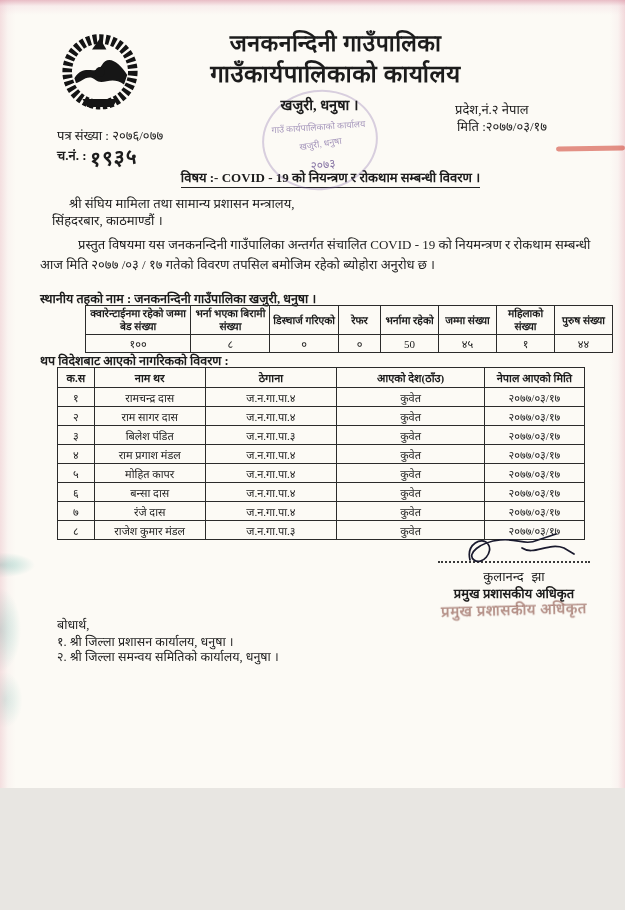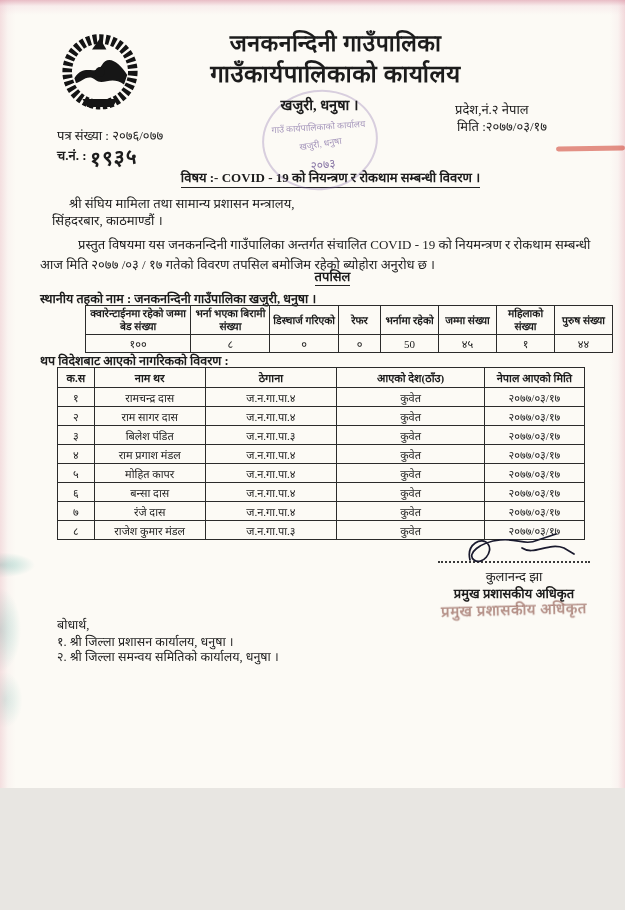--- a/index.html
+++ b/index.html
@@ -49,21 +49,21 @@
   td,th{border:1px solid #2b2b2b;overflow:hidden;}
   .t1{left:57px;top:305px;width:528px;font-size:10.5px;margin-left:28px;}
   .t1 th{padding:1px 2px;line-height:1.25;font-weight:bold;text-align:center;}
   .t1 td{font-size:11px;text-align:center;padding:1px 2px;height:15px;}
   .returnee-caption{left:40px;top:352px;font-size:12.5px;}
   .t2{left:57px;top:367px;width:528px;font-size:11px;}
   .t2 th{padding:2px;font-weight:bold;text-align:center;}
   .t2 td{text-align:center;padding:1px 2px;height:16px;}
   .sig-scribble{left:452px;top:532px;width:125px;height:36px;z-index:2;}
   .sig-dots{left:438px;top:560px;width:152px;border-bottom:2px dotted #3a3a3a;height:1px;}
-  .sig-name{left:428px;top:567px;width:172px;text-align:center;font-size:13px;}
+  .sig-name{left:428px;top:567px;width:172px;text-align:center;font-size:13px;font-family:Liberation Mono, monospace;}
   .sig-title{left:408px;top:584px;width:212px;text-align:center;font-size:13px;font-weight:bold;}
   .sig-stamp{left:408px;top:599px;width:212px;text-align:center;font-size:15px;font-weight:bold;
     color:rgba(122,58,48,.55);filter:blur(.5px);transform:rotate(-1.5deg);letter-spacing:.5px;}
   .cc-head{left:57px;top:616px;font-size:12.5px;}
   .cc-1{left:57px;top:633px;font-size:12.5px;}
   .cc-2{left:57px;top:648px;font-size:12.5px;}
   .footer-email{top:864px;font-size:15px;letter-spacing:.3px;}
 </style>
 </head>
 <body>
@@ -102,23 +102,20 @@
 
   <div class="abs ctr subject-wrap">
     <span class="subject">विषय :- COVID - 19 को नियन्त्रण र रोकथाम सम्बन्धी विवरण ।</span>
   </div>
 
   <div class="abs recip1">श्री संघिय मामिला तथा सामान्य प्रशासन मन्त्रालय,</div>
   <div class="abs recip2">सिंहदरबार, काठमाण्डौं ।</div>
 
   <div class="abs body-par">प्रस्तुत विषयमा यस जनकनन्दिनी गाउँपालिका अन्तर्गत संचालित COVID - 19 को नियमन्त्रण र रोकथाम सम्बन्धी आज मिति २०७७ /०३ / १७ गतेको विवरण तपसिल बमोजिम रहेको ब्योहोरा अनुरोध छ ।</div>
 
-  <div class="abs ctr tapasil-wrap">
-    <span class="tapasil">तपसिल</span>
-  </div>
   <div class="abs local-level b">स्थानीय तहको नाम : जनकनन्दिनी गाउँपालिका खजुरी, धनुषा ।</div>
 
   <table class="abs t1">
     <colgroup>
       <col style="width:20%">
         <col style="width:15%">
         <col style="width:13%">
         <col style="width:8%">
       <col style="width:11%">
         <col style="width:11%">

